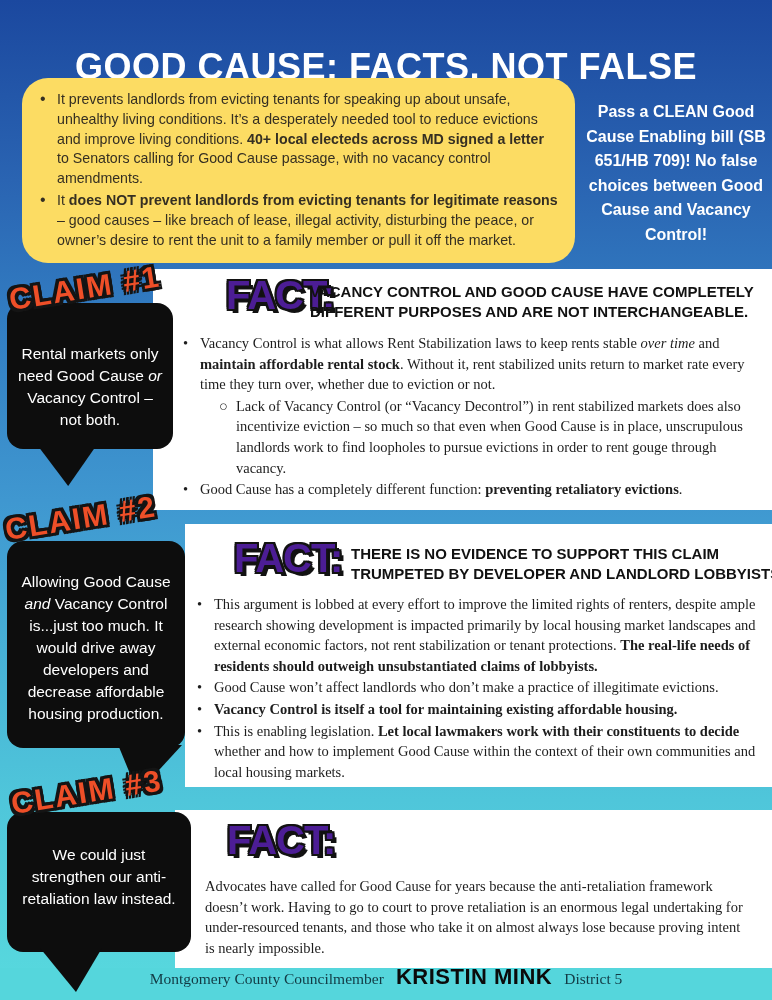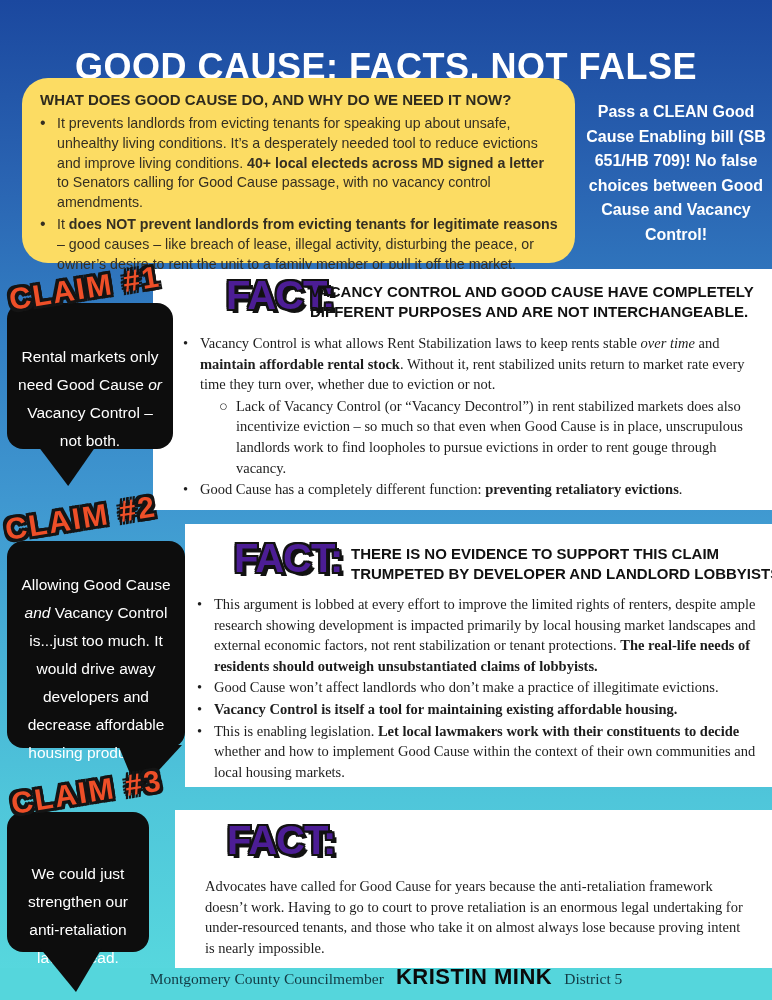--- a/index.html
+++ b/index.html
@@ -66,25 +66,25 @@
   .fb{display:flex;align-items:flex-start;}
   .mk{flex:0 0 17px;text-align:left;}
   .fb.sub{padding-left:36px;}
   .fb .tx{flex:1 1 auto;}
   .fact-body .fb{margin-bottom:1px;}
   b{font-weight:bold;} i{font-style:italic;}
   
   .bubble{
     position:absolute;z-index:3;background:#0d0d0d;border-radius:16px;
     color:#ffffff;text-align:center;box-sizing:border-box;
-    font-size:15.5px;line-height:28px;
+    font-size:15.5px;line-height:22px;
   }
   .bubble-1{left:7px;top:303px;width:166px;height:146px;padding:40px 9px 8px 9px;}
   .bubble-2{left:7px;top:541px;width:178px;height:207px;padding:30px 10px 8px 10px;}
-  .bubble-3{left:7px;top:812px;width:142px;height:140px;padding:48px 9px 8px 9px;}
+  .bubble-3{left:7px;top:812px;width:184px;height:140px;padding:32px 9px 8px 9px;}
   .tail{position:absolute;background:#0d0d0d;z-index:3;}
   .tail-1{left:38px;top:446px;width:58px;height:40px;clip-path:polygon(0 0,100% 0,52% 100%);}
   .tail-2{left:106px;top:745px;width:76px;height:48px;clip-path:polygon(16% 0,100% 0,42% 100%);}
   .tail-3{left:40px;top:948px;width:62px;height:44px;clip-path:polygon(0 0,100% 0,58% 100%);}
   .claim-label{
     position:absolute;z-index:4;
     font-size:30px;font-weight:900;letter-spacing:2px;
     color:#ee4f28;transform:rotate(-9deg);transform-origin:left bottom;
     text-shadow:
       -3px -3px 0 #141414, 3px -3px 0 #141414,
@@ -112,21 +112,20 @@
   .footer-name{font-size:22px;font-weight:900;color:#0b0b0b;letter-spacing:.5px;}
 </style>
 </head>
 <body>
 
 <div class="page">
 
   <h1 class="title">GOOD CAUSE: FACTS, NOT FALSE CHOICES</h1>
 
   <section class="intro">
-    <h2>WHAT DOES GOOD CAUSE DO, AND WHY DO WE NEED IT NOW?</h2>
     <div class="fb">
       <span class="mk">•</span>
       <div class="tx"><span>It prevents landlords from evicting tenants for speaking up about unsafe, unhealthy living conditions. It’s a desperately needed tool to reduce evictions and improve living conditions. </span><b>40+ local electeds across MD signed a letter</b><span> to Senators calling for Good Cause passage, with no vacancy control amendments.</span></div>
     </div>
     <div class="fb">
       <span class="mk">•</span>
       <div class="tx"><span>It </span><b>does NOT prevent landlords from evicting tenants for legitimate reasons</b><span> – good causes – like breach of lease, illegal activity, disturbing the peace, or owner’s desire to rent the unit to a family member or pull it off the market.</span></div>
     </div>
   </section>
 

